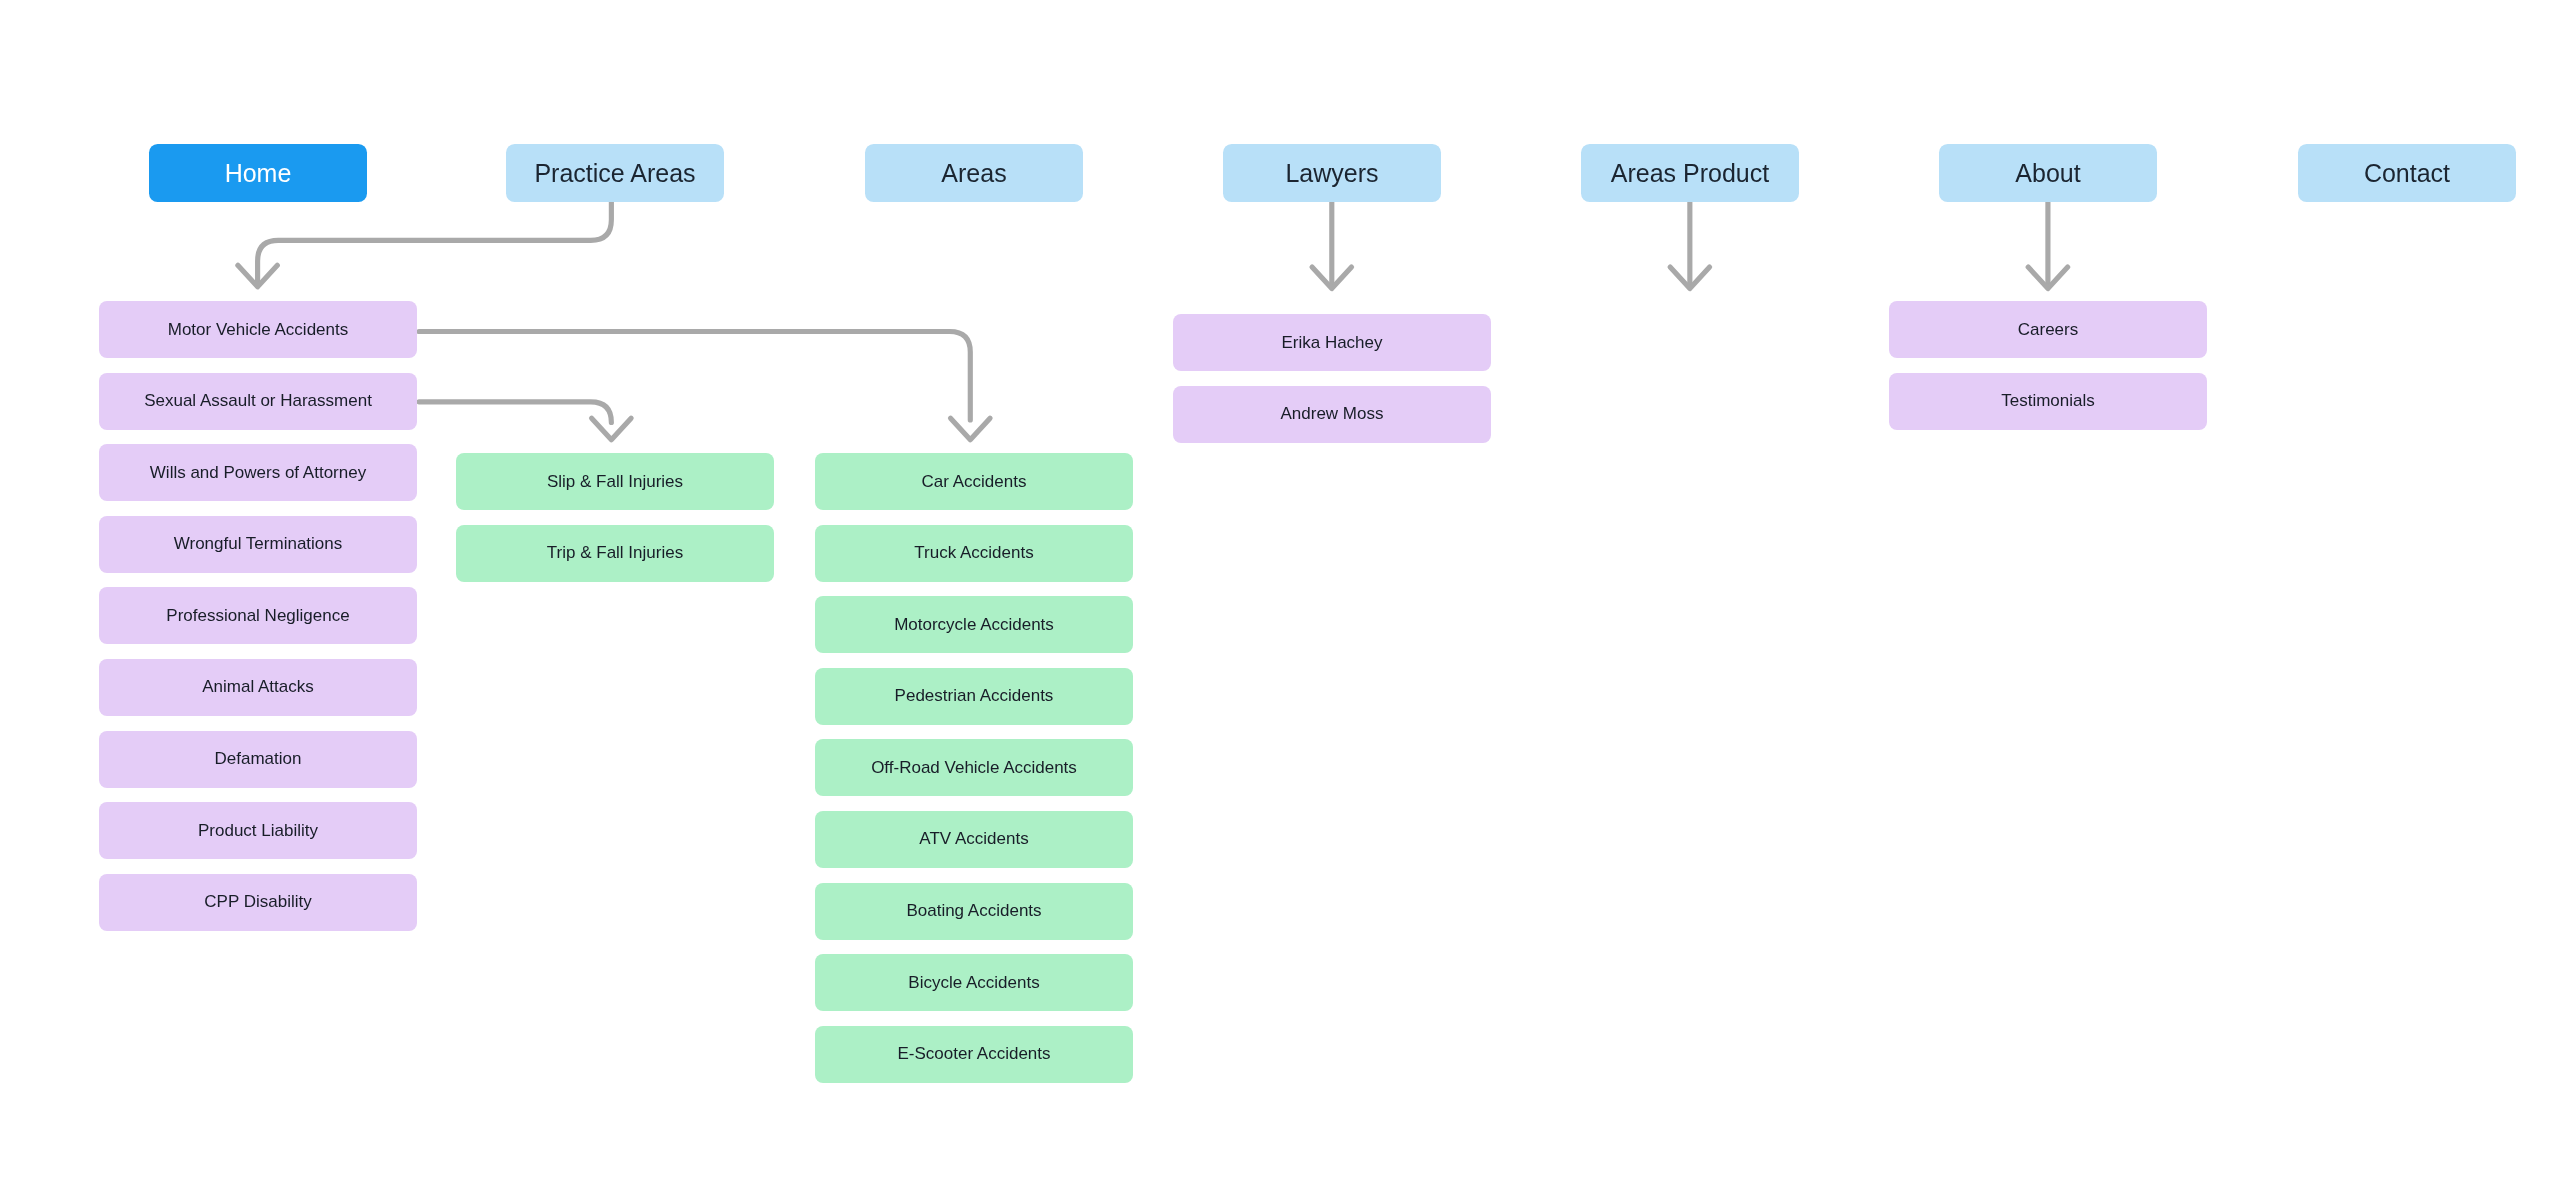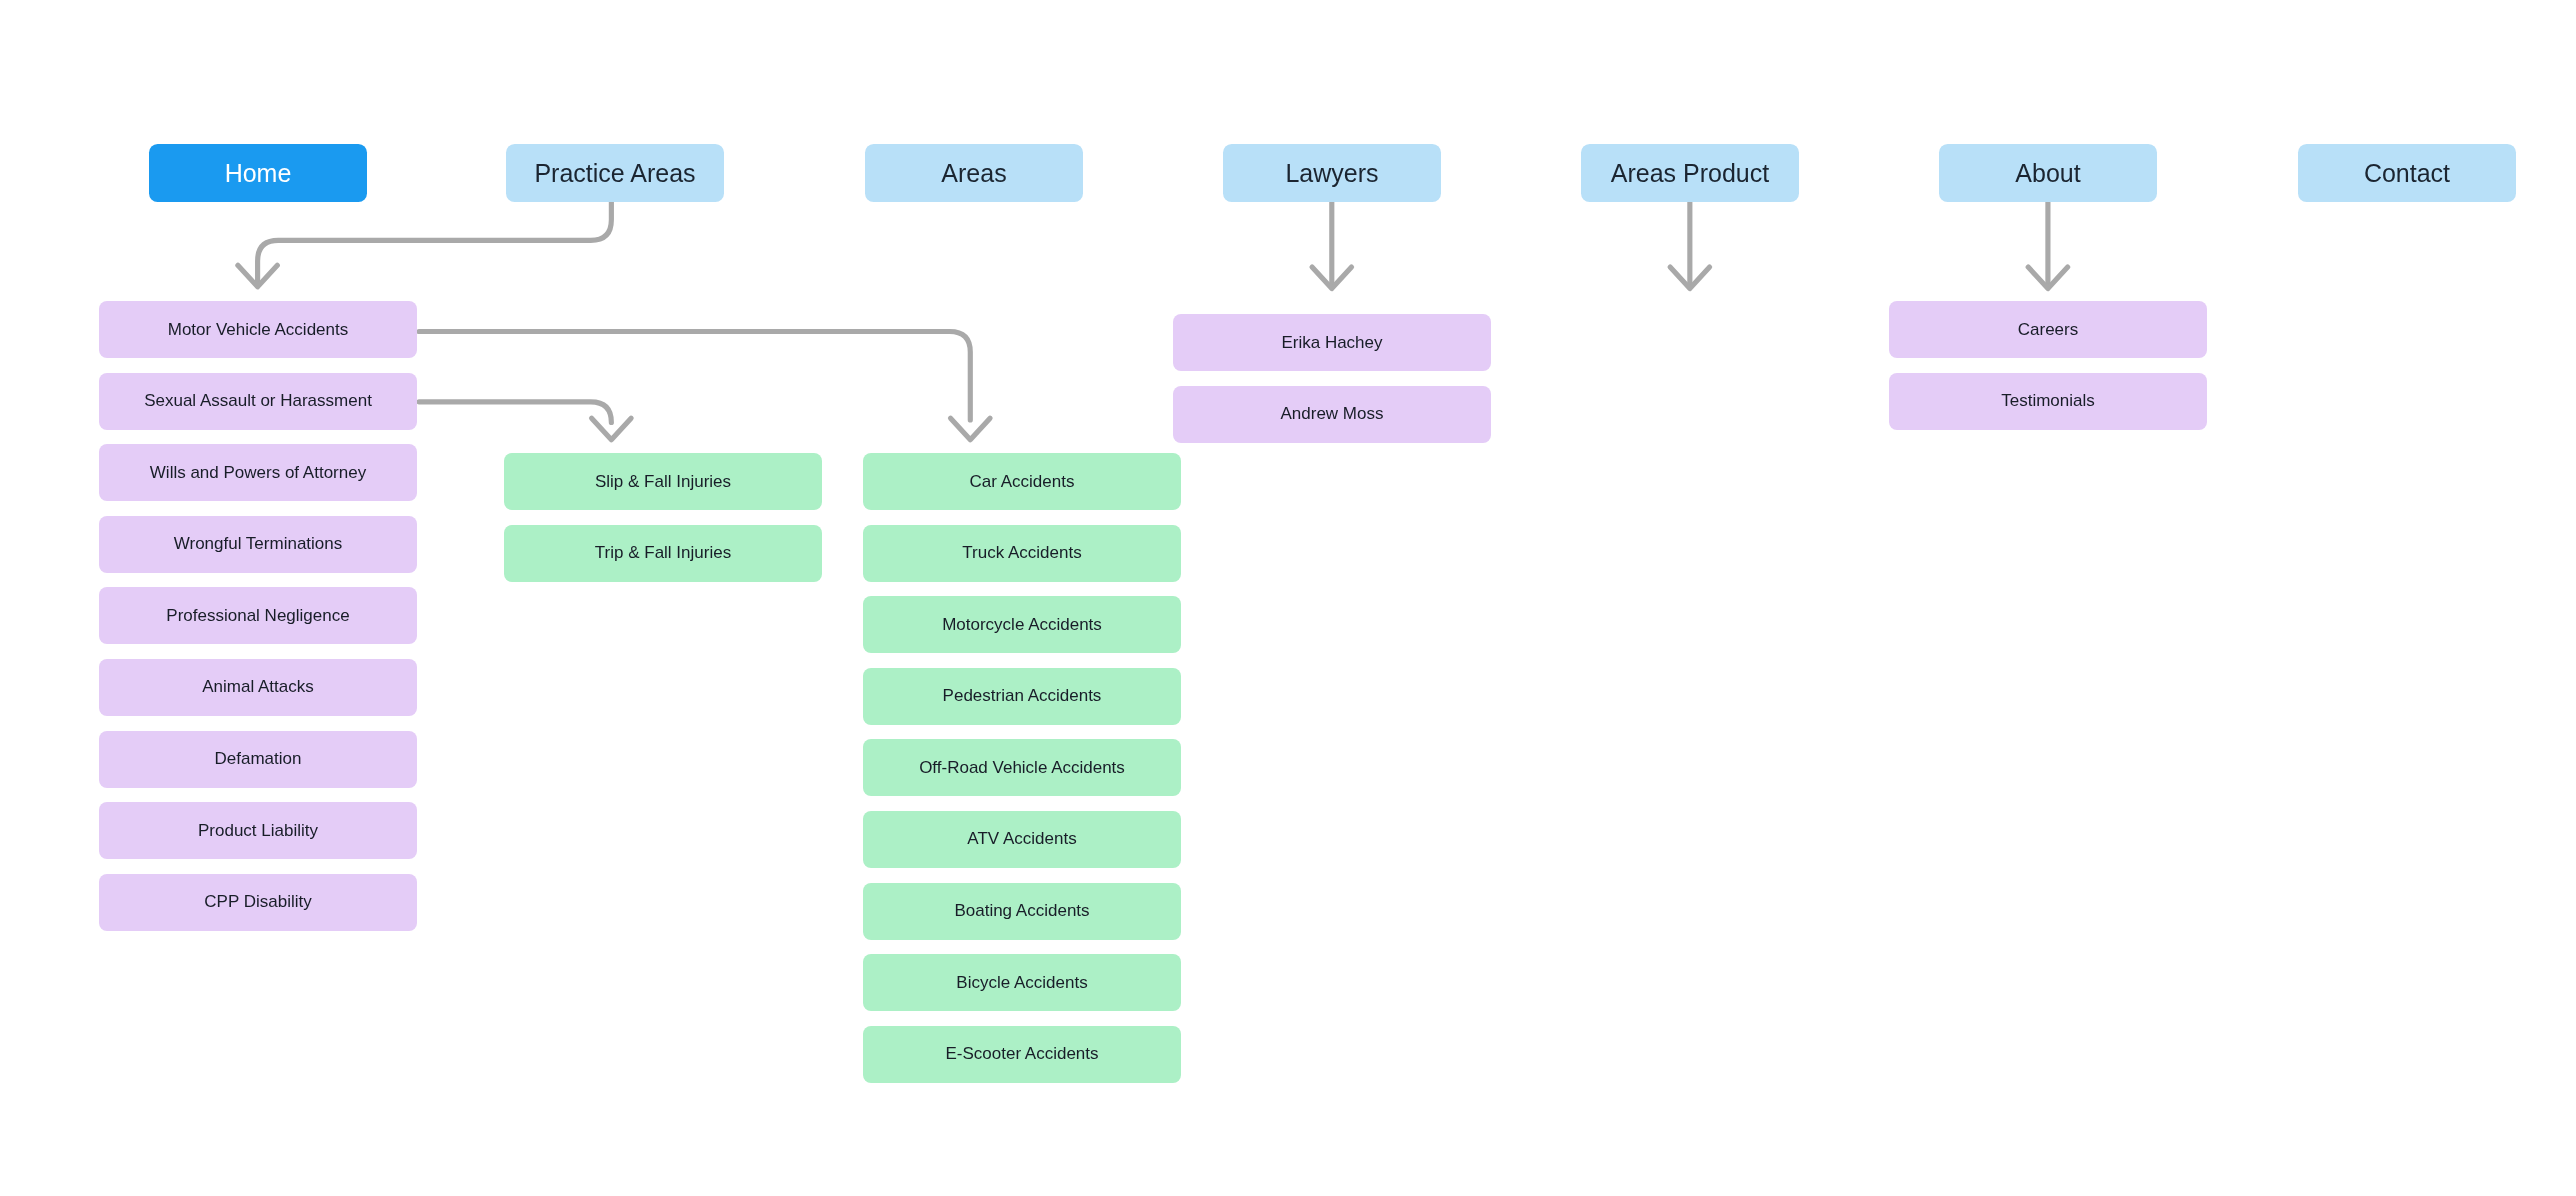--- a/index.html
+++ b/index.html
@@ -65,21 +65,21 @@
     align-items: center;
     justify-content: center;
     font-size: 17px;
     font-weight: 500;
     color: var(--node-text, #181d28);
     cursor: pointer;
     box-sizing: border-box;
     text-align: center;
   }
   .purple-col .node { background: var(--purple, #e4ccf7); }
-  .green-col  .node { background: var(--green, #acf0c6); margin-left: 48px; }
+  .green-col  .node { background: var(--green, #acf0c6); }
 </style>
 </head>
 <body>
 
 <div class="canvas">
 
   <svg class="arrows" width="2576" height="1197" viewBox="0 0 3000 1394">
     <g>
       <path d="M 712 211 L 712 256 Q 712 280 688 280 L 324 280 Q 300 280 300 304 L 300 331"></path>
       <path d="M 277 309 L 300 334 L 323 309"></path>

